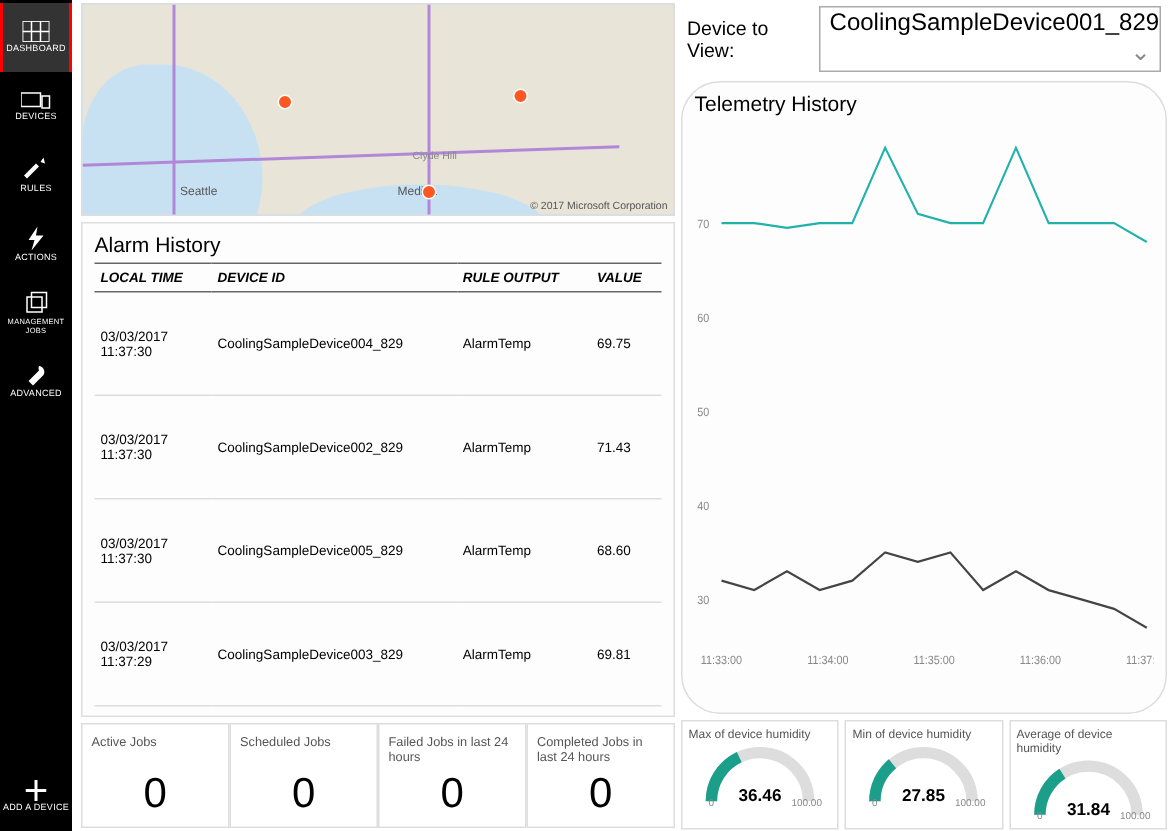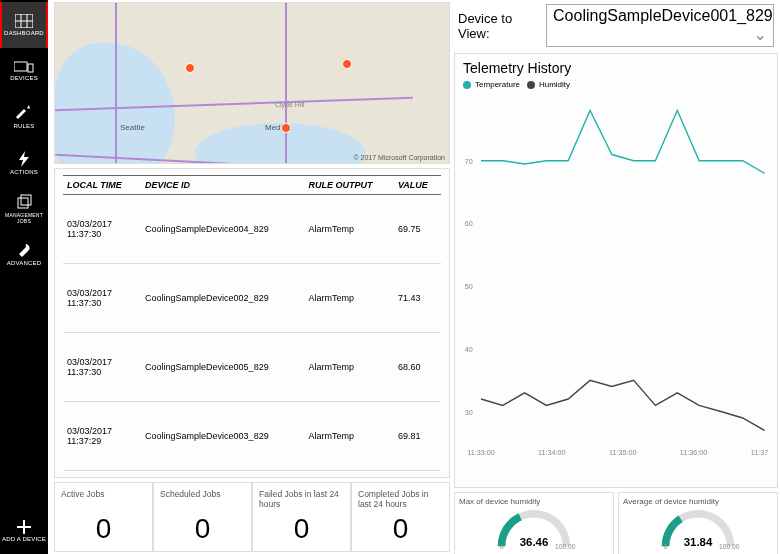--- a/index.html
+++ b/index.html
@@ -23,21 +23,21 @@
 .alarm-title { font-size: 14px; font-weight: 400; margin-bottom: 4px; }
 .alarm-table { width: 100%; border-collapse: collapse; }
 .alarm-table th { font-size: 9px; font-weight: 600; text-align: left; padding: 4px 4px; border-bottom: 1px solid #666; border-top: 1px solid #666; font-style: italic; }
 .alarm-table td { font-size: 9px; padding: 24px 4px; border-bottom: 1px solid #ddd; }
 .jobs-row { display: flex; gap: 0; }
 .job-card { flex: 1; border: 1px solid #ddd; padding: 6px 6px; text-align: center; }
 .job-card .t { font-size: 8.5px; color: #555; min-height: 20px; text-align: left; }
 .job-card .v { font-size: 28px; margin-top: 4px; }
 .device-row { display: flex; align-items: center; gap: 6px; padding: 2px 4px; font-size: 13px; }
 .device-select { border: 1px solid #aaa; padding: 2px 6px; font-size: 16px; min-width: 210px; background: #fff; }
-.telemetry-box { flex: 1; padding: 6px 8px 24px 8px; position: relative; }
+.telemetry-box { flex: 1; padding: 6px 8px 24px 8px; position: relative; border-radius: 26px; }
 .telemetry-title { font-size: 14px; margin-bottom: 4px; }
 .legend { font-size: 8px; margin-bottom: 4px; }
 .legend .dot { display: inline-block; width: 8px; height: 8px; border-radius: 4px; margin-right: 2px; vertical-align: middle; }
 .chart-area { position: relative; height: 370px; }
 .chart-area svg { width: 100%; height: 100%; }
 .gauge-row { display: flex; gap: 4px; }
 .gauge-card { flex: 1; border: 1px solid #ddd; padding: 4px 4px 2px 4px; text-align: center; }
 .gauge-card .g-title { font-size: 8px; color: #555; margin-bottom: 2px; text-align: left; }
 .gauge-svg { width: 100%; height: 42px; }
 .gauge-val { font-size: 12px; font-weight: 600; }
@@ -117,20 +117,21 @@
         <div style="position:absolute;left:220px;top:98px;font-size:7px;color:#888">Clyde Hill</div>
 
         <div style="position:absolute;left:287px;top:56px;width:10px;height:10px;background:#ff5722;border-radius:50%;border:1px solid #fff"></div>
         <div style="position:absolute;left:130px;top:60px;width:10px;height:10px;background:#ff5722;border-radius:50%;border:1px solid #fff"></div>
         <div style="position:absolute;left:226px;top:120px;width:10px;height:10px;background:#ff5722;border-radius:50%;border:1px solid #fff"></div>
         <div style="position:absolute;left:270px;top:200px;width:10px;height:10px;background:#ff5722;border-radius:50%;border:1px solid #fff"></div>
         <div class="map-credit">© 2017 Microsoft Corporation</div>
       </div>
 
       <div class="panel alarm-box">
+        <div class="alarm-title">Alarm History</div>
         <table class="alarm-table">
           <thead>
               <tr>
             <th>LOCAL TIME</th>
             <th>DEVICE ID</th>
             <th>RULE OUTPUT</th>
             <th>VALUE</th>
           </tr>
             </thead>
           <tbody id="alarm-body">
@@ -186,26 +187,20 @@
       <div class="device-row">
         <span>Device to View:</span>
         <div class="device-select">
           <span>CoolingSampleDevice001_829</span>
           <span style="float:right;color:#888">⌄</span>
         </div>
       </div>
 
       <div class="panel telemetry-box">
         <div class="telemetry-title">Telemetry History</div>
-        <div class="legend">
-          <span class="dot" style="background:#20b2aa"></span>
-          <span>Temperature</span>&nbsp;&nbsp;
-          <span class="dot" style="background:#444"></span>
-          <span>Humidity</span>
-        </div>
         <div class="chart-area">
           <svg id="chartsvg" viewBox="0 0 340 370" preserveAspectRatio="none">
               <text x="2" y="70.72727272727269" font-size="8" fill="#888">70</text>
               <text x="2" y="133.45454545454547" font-size="8" fill="#888">60</text>
               <text x="2" y="196.1818181818182" font-size="8" fill="#888">50</text>
               <text x="2" y="258.90909090909093" font-size="8" fill="#888">40</text>
               <text x="2" y="321.6363636363636" font-size="8" fill="#888">30</text>
               <text x="20" y="362" font-size="8" fill="#888" text-anchor="middle">11:33:00</text>
               <text x="98.75" y="362" font-size="8" fill="#888" text-anchor="middle">11:34:00</text>
               <text x="177.5" y="362" font-size="8" fill="#888" text-anchor="middle">11:35:00</text>
@@ -219,20 +214,28 @@
 
       <div class="gauge-row" id="gauge-row">
           <div class="gauge-card"><div class="g-title">Max of device humidity</div>
   <svg class="gauge-svg" viewBox="0 0 100 44">
     <path d="M16 40 A34 34 0 0 1 84 40" fill="none" stroke="#ddd" stroke-width="8"></path>
     <path d="M16 40 A34 34 0 0 1 35.5 9.2" fill="none" stroke="#1b9e8a" stroke-width="8"></path>
     <text x="50" y="40" text-anchor="middle" class="gauge-val">36.46</text>
     <text x="14" y="43" class="gauge-minmax">0</text>
     <text x="72" y="43" class="gauge-minmax">100.00</text>
   </svg></div>
+          <div class="gauge-card"><div class="g-title">Min of device humidity</div>
+  <svg class="gauge-svg" viewBox="0 0 100 44">
+    <path d="M16 40 A34 34 0 0 1 84 40" fill="none" stroke="#ddd" stroke-width="8"></path>
+    <path d="M16 40 A34 34 0 0 1 28.3 13.8" fill="none" stroke="#1b9e8a" stroke-width="8"></path>
+    <text x="50" y="40" text-anchor="middle" class="gauge-val">27.85</text>
+    <text x="14" y="43" class="gauge-minmax">0</text>
+    <text x="72" y="43" class="gauge-minmax">100.00</text>
+  </svg></div>
           <div class="gauge-card"><div class="g-title">Average of device humidity</div>
   <svg class="gauge-svg" viewBox="0 0 100 44">
     <path d="M16 40 A34 34 0 0 1 84 40" fill="none" stroke="#ddd" stroke-width="8"></path>
     <path d="M16 40 A34 34 0 0 1 31.8 11.3" fill="none" stroke="#1b9e8a" stroke-width="8"></path>
     <text x="50" y="40" text-anchor="middle" class="gauge-val">31.84</text>
     <text x="14" y="43" class="gauge-minmax">0</text>
     <text x="72" y="43" class="gauge-minmax">100.00</text>
   </svg></div>
         </div>
     </div>

